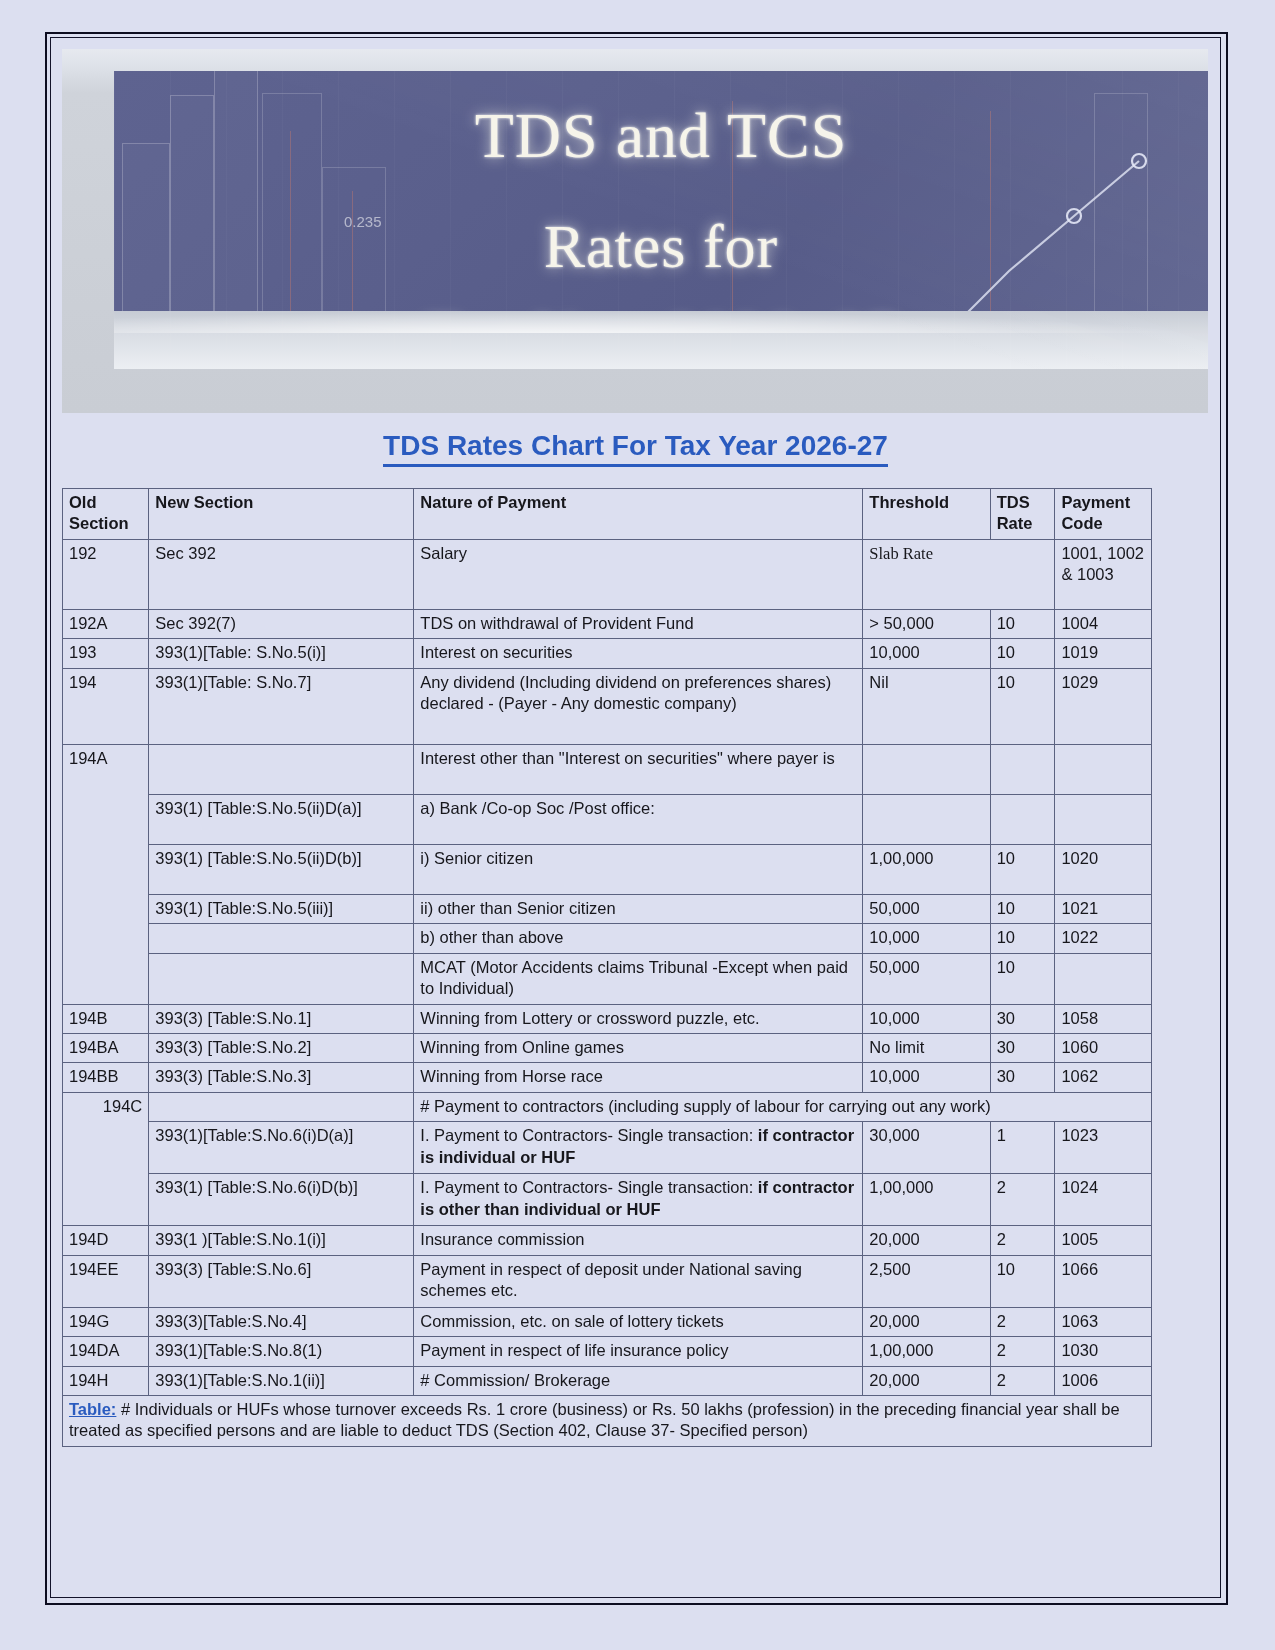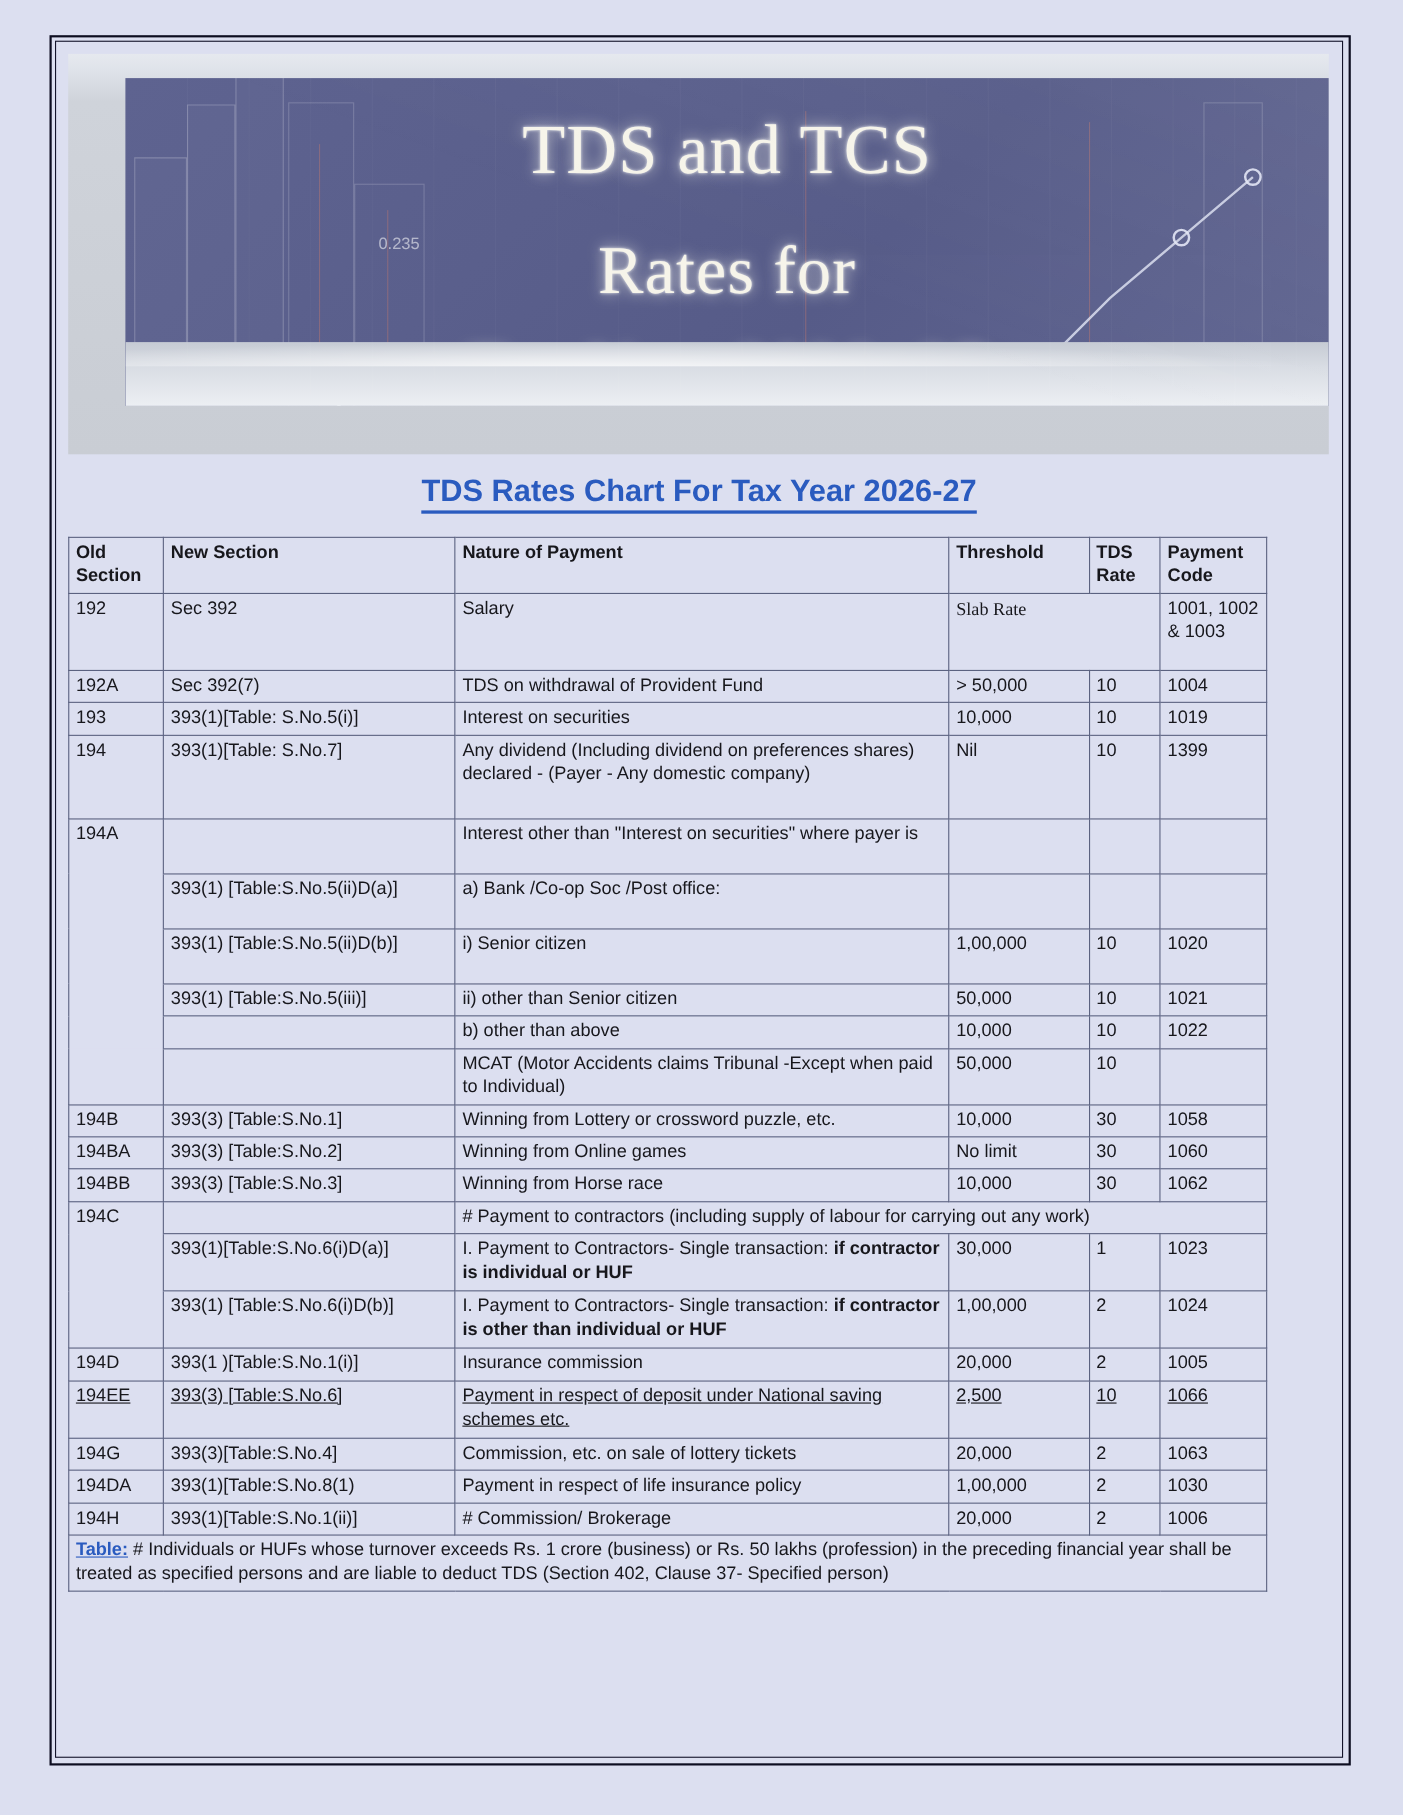--- a/index.html
+++ b/index.html
@@ -269,21 +269,21 @@
               <td>10,000</td>
               <td>10</td>
               <td>1019</td>
             </tr>
             <tr style="height: 76px;">
               <td>194</td>
               <td>393(1)[Table: S.No.7]</td>
               <td class="just">Any dividend (Including dividend on preferences shares) declared - (Payer - Any domestic company)</td>
               <td>Nil</td>
               <td>10</td>
-              <td>1399</td>
+              <td>1029</td>
             </tr>
             <tr style="height: 50px;">
               <td style="border-bottom: none;">194A</td>
               <td></td>
               <td class="just b">Interest other than "Interest on securities" where payer is</td>
               <td></td>
               <td></td>
               <td></td>
             </tr>
             <tr style="height: 50px;">
@@ -344,21 +344,21 @@
             </tr>
             <tr>
               <td>194BB</td>
               <td>393(3) [Table:S.No.3]</td>
               <td>Winning from Horse race</td>
               <td>10,000</td>
               <td>30</td>
               <td>1062</td>
             </tr>
             <tr>
-              <td style="border-bottom: none;">194C</td>
+              <td style="border-bottom: none; text-align: right;">194C</td>
               <td></td>
               <td colspan="4" class="b"># Payment to contractors (including supply of labour for carrying out any work)</td>
             </tr>
             <tr style="height: 52px; padding-left: 41px;">
               <td style="border-top: none; border-bottom: none;"></td>
               <td>393(1)[Table:S.No.6(i)D(a)]</td>
               <td class="just"><span>I. Payment to Contractors- Single transaction:  </span><span class="b">if contractor is individual or HUF</span></td>
               <td>30,000</td>
               <td>1</td>
               <td>1023</td>
@@ -372,21 +372,21 @@
               <td>1024</td>
             </tr>
             <tr>
               <td>194D</td>
               <td>393(1 )[Table:S.No.1(i)]</td>
               <td>Insurance commission</td>
               <td>20,000</td>
               <td>2</td>
               <td>1005</td>
             </tr>
-            <tr style="height: 52px; text-decoration: underline;">
+            <tr style="height: 52px;">
               <td>194EE</td>
               <td>393(3) [Table:S.No.6]</td>
               <td class="just">Payment in respect of deposit under National saving schemes etc.</td>
               <td>2,500</td>
               <td>10</td>
               <td>1066</td>
             </tr>
             <tr>
               <td>194G</td>
               <td>393(3)[Table:S.No.4]</td>

